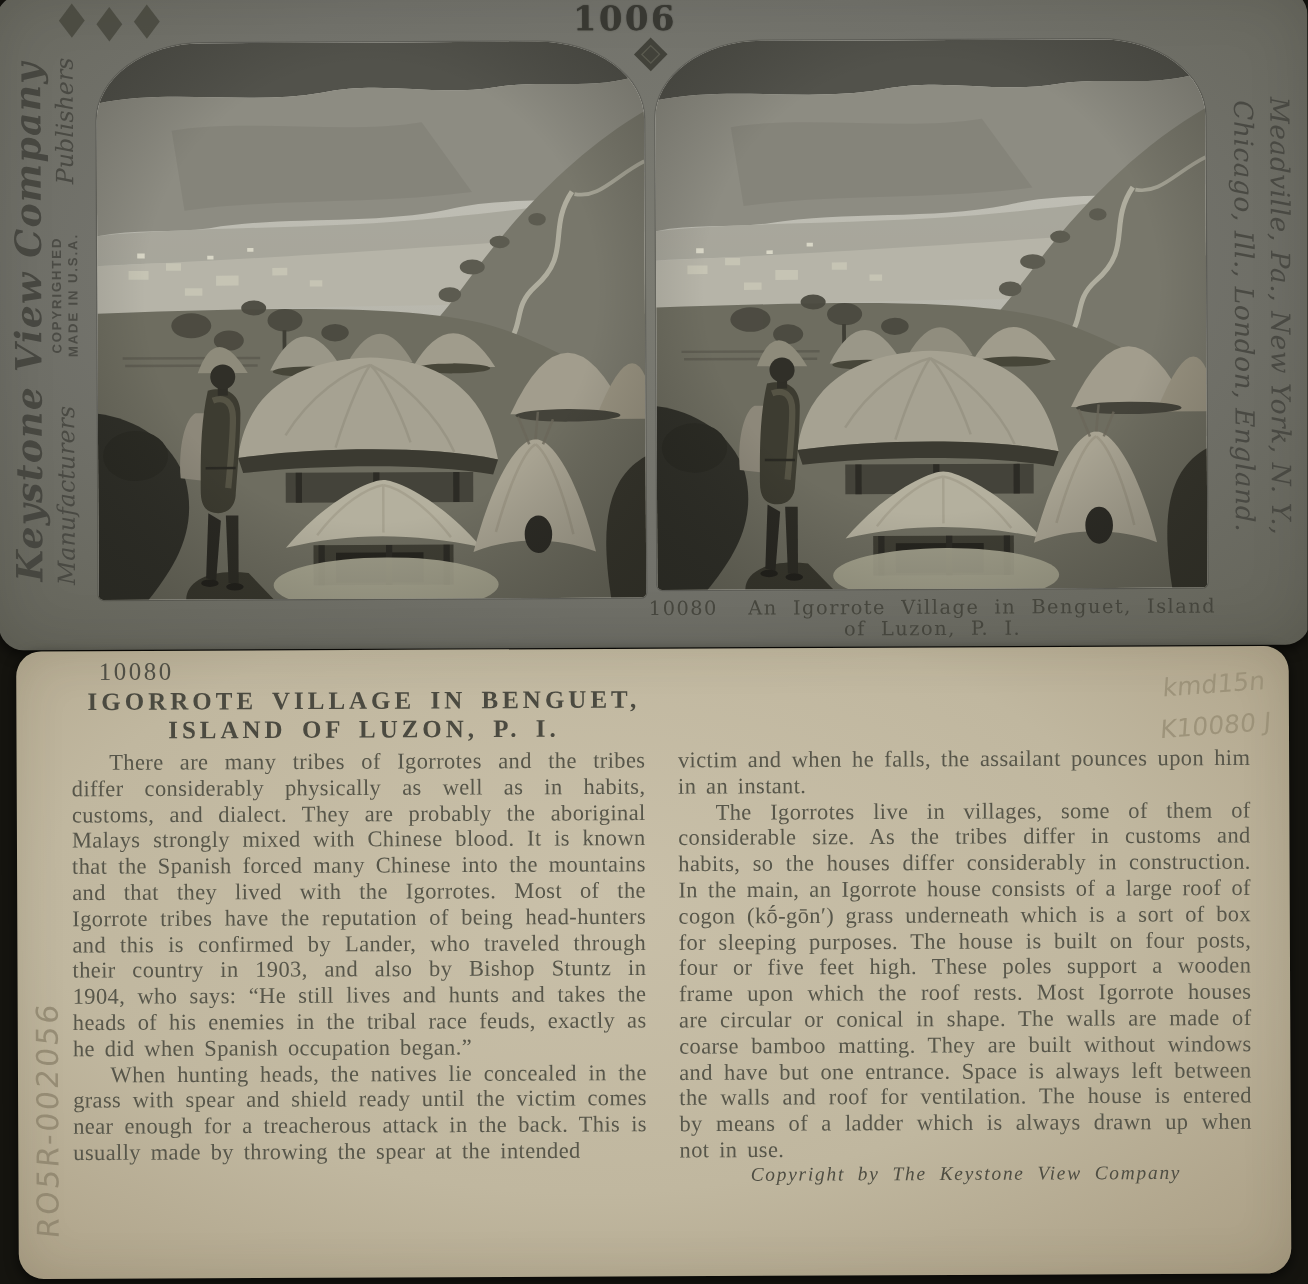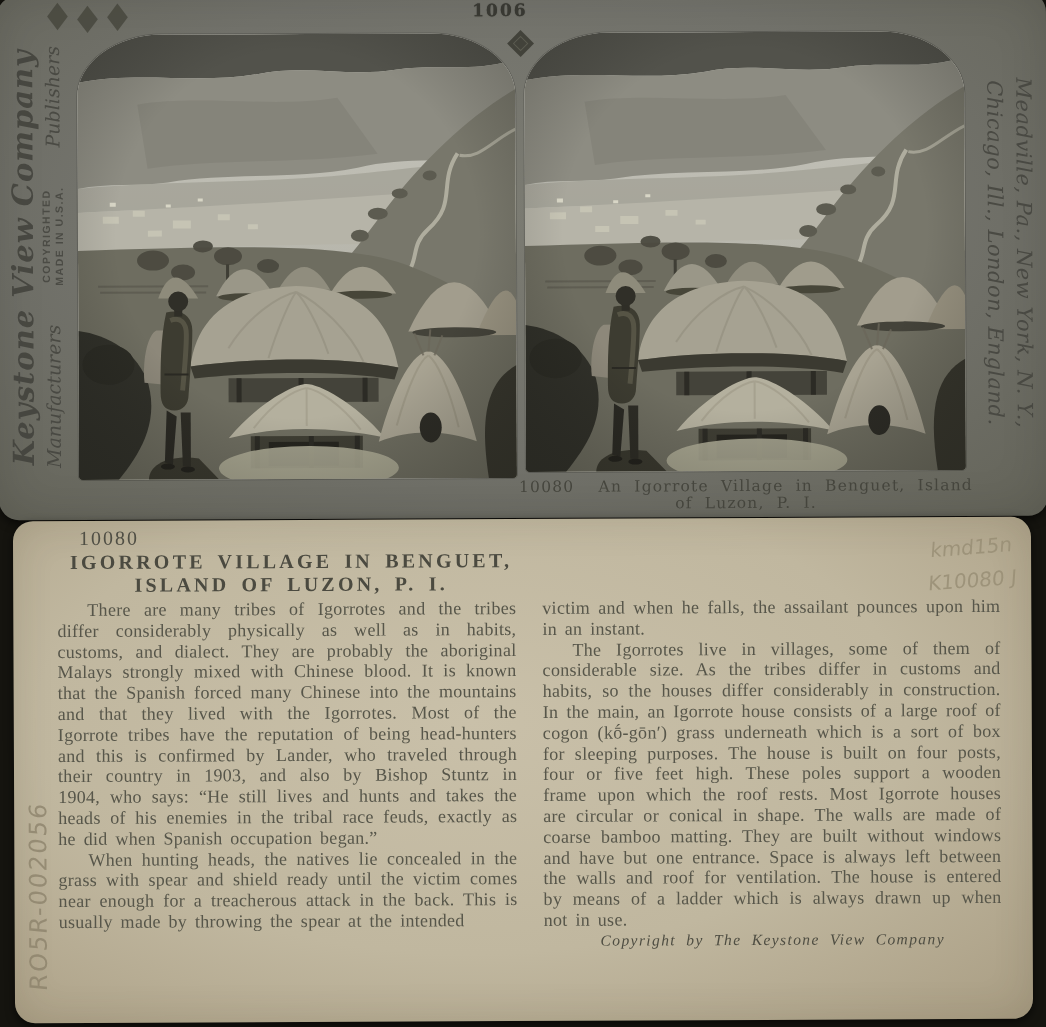--- a/index.html
+++ b/index.html
@@ -18,21 +18,21 @@
     transform:rotate(-0.25deg);
     box-shadow:0 3px 10px rgba(0,0,0,.6), inset 0 0 50px rgba(0,0,0,.12);
   }
   .diamond-row{position:absolute;left:52px;top:12px;display:flex;gap:13px;}
   .diamond{width:17px;height:17px;background:#45453c;transform:rotate(45deg) skew(8deg,8deg);opacity:.82;}
   .diamond:nth-child(2){margin-top:3px;}
   .diamond:nth-child(3){margin-top:1px;}
 
   .stamp-number{
     position:absolute;left:448px;top:6px;width:110px;text-align:center;
-    font-family:"DejaVu Serif",serif;font-weight:bold;font-size:17px;letter-spacing:2px;
+    font-family:"DejaVu Serif",serif;font-weight:bold;font-size:27px;letter-spacing:2px;
     color:#2f2f29;opacity:.85;text-shadow:0 0 1px #2f2f29;
   }
   .trademark-diamond{
     position:absolute;left:514px;top:40px;width:19px;height:19px;background:#3d3d35;
     transform:rotate(45deg);opacity:.9;
   }
   .trademark-diamond::after{
     content:"";position:absolute;inset:4px;border:1px solid #6a6a5e;opacity:.6;
   }
 

